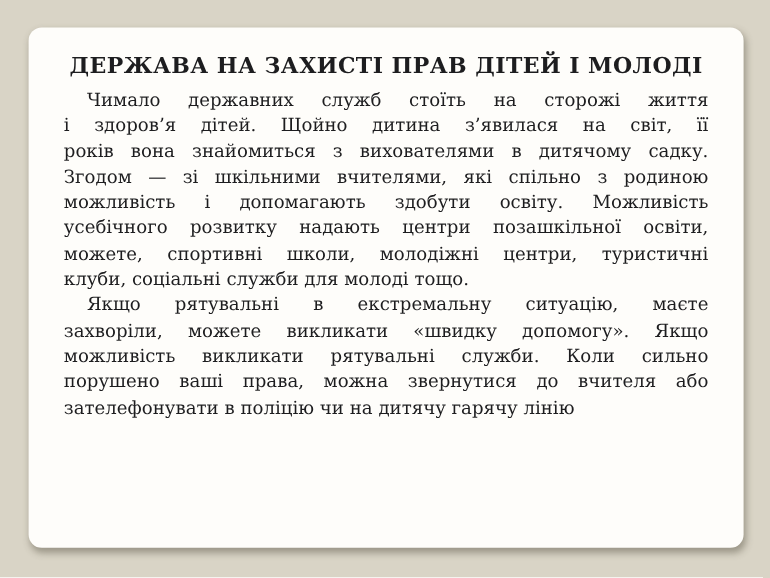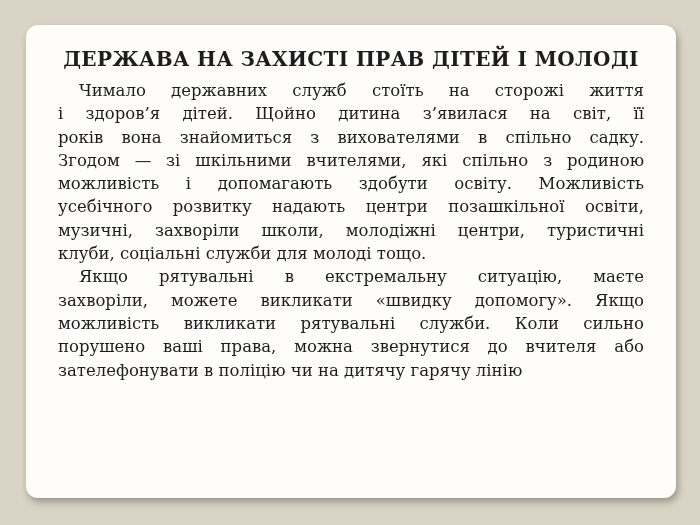--- a/index.html
+++ b/index.html
@@ -47,25 +47,25 @@
 </style>
 </head>
 <body>
 
 <div class="stage">
   <div class="card">
     <h1 class="title">ДЕРЖАВА НА ЗАХИСТІ ПРАВ ДІТЕЙ І МОЛОДІ</h1>
     <div class="body-text">
       <div class="line indent">Чимало державних служб стоїть на сторожі життя</div>
       <div class="line">і здоров’я дітей. Щойно дитина з’явилася на світ, її</div>
-      <div class="line">років вона знайомиться з вихователями в спільно садку.</div>
+      <div class="line">років вона знайомиться з вихователями в дитячому садку.</div>
       <div class="line">Згодом — зі шкільними вчителями, які спільно з родиною</div>
       <div class="line">можливість і допомагають здобути освіту. Можливість</div>
       <div class="line">усебічного розвитку надають центри позашкільної освіти,</div>
-      <div class="line">музичні, захворіли школи, молодіжні центри, туристичні</div>
+      <div class="line">можете, спортивні школи, молодіжні центри, туристичні</div>
       <div class="line para-end">клуби, соціальні служби для молоді тощо.</div>
       <div class="line indent">Якщо рятувальні в екстремальну ситуацію, маєте</div>
       <div class="line">захворіли, можете викликати «швидку допомогу». Якщо</div>
       <div class="line">можливість викликати рятувальні служби. Коли сильно</div>
       <div class="line">порушено ваші права, можна звернутися до вчителя або</div>
       <div class="line para-end">зателефонувати в поліцію чи на дитячу гарячу лінію</div>
     </div>
   </div>
 </div>
 

